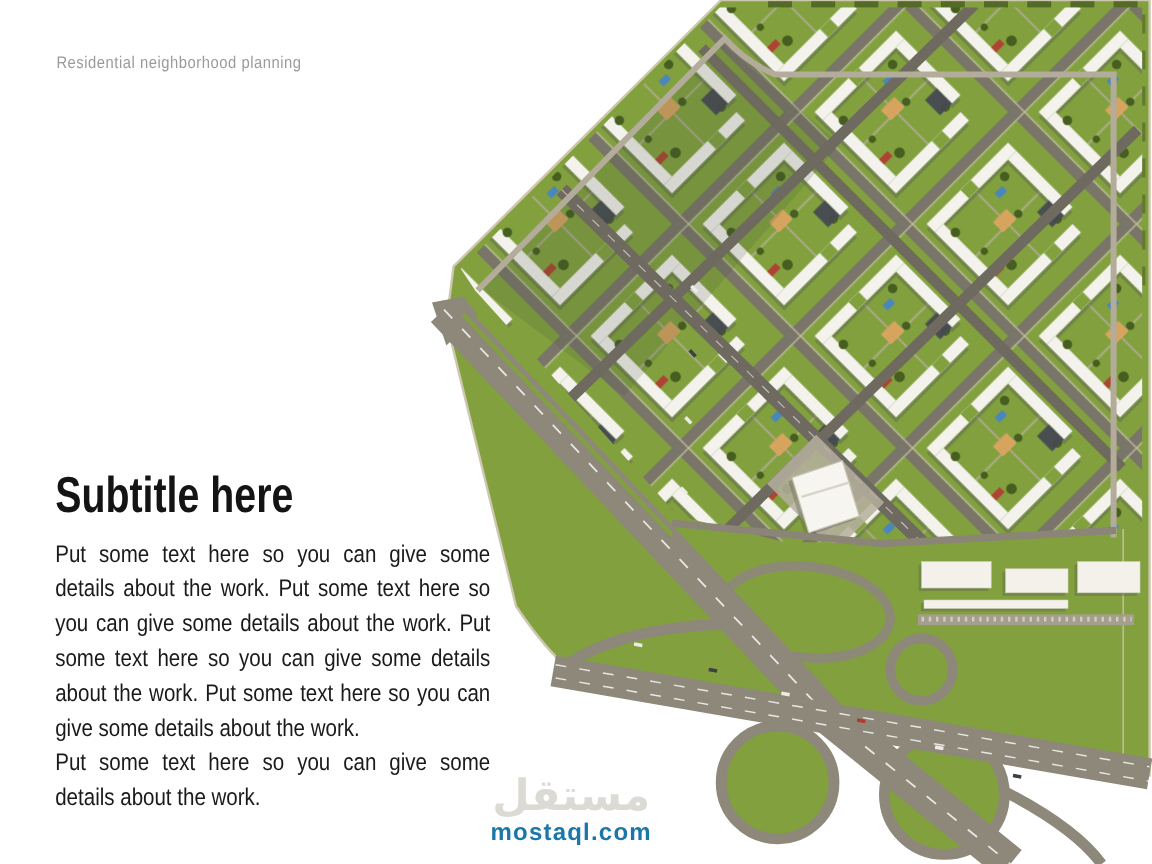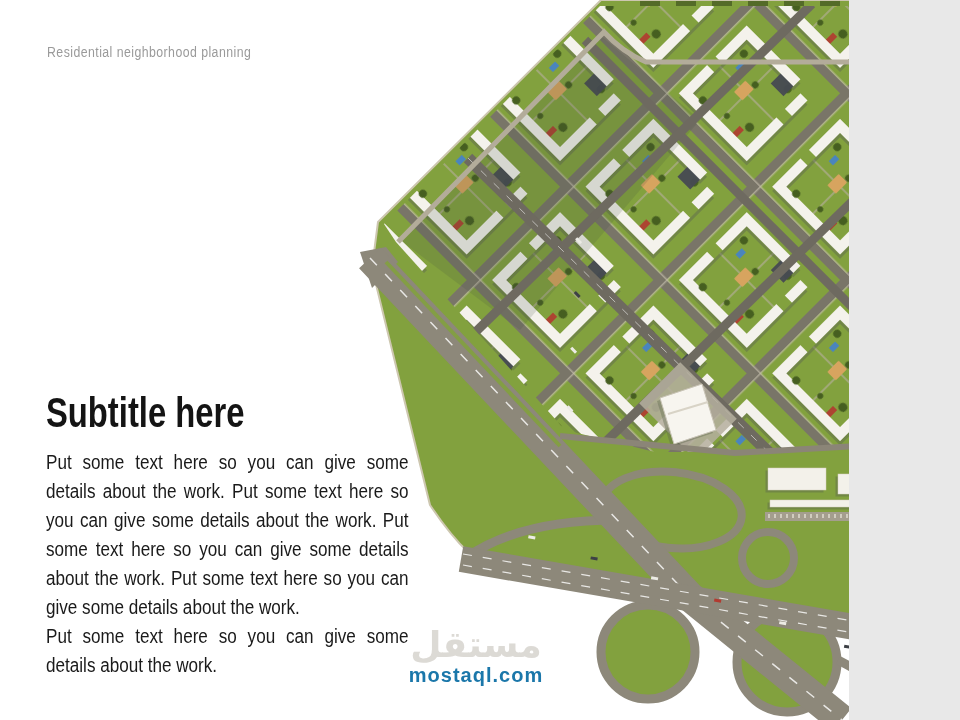--- a/index.html
+++ b/index.html
@@ -1,36 +1,36 @@
 <!DOCTYPE html>
 <html><head>
 <meta charset="utf-8">
 <style>
   html,body{margin:0;padding:0;background:#e8e8e8;}
   .slide{
-    position:relative;width:849px;height:720px;background:#ffffff;
+    position:relative;width:960px;height:720px;background:#ffffff;
     overflow:hidden;font-family:"Liberation Sans",sans-serif;
   }
   .kicker{
     position:absolute;left:47px;top:44px;font-size:14px;color:#9a9a9a;
     letter-spacing:.5px;transform:scaleX(.88);transform-origin:left top;white-space:nowrap;
   }
   .subtitle{
     position:absolute;left:46px;top:389px;margin:0;font-size:42px;font-weight:700;
     color:#141414;letter-spacing:0;transform:scaleX(.78);transform-origin:left top;white-space:nowrap;
   }
   .bodycopy{
     position:absolute;left:46px;top:448px;width:424px;
     transform:scaleX(.855);transform-origin:left top;
     color:#1a1a1a;font-size:20px;line-height:29px;text-align:justify;
   }
   .bodycopy p{margin:0;}
   .render{position:absolute;left:0;top:0;width:960px;height:720px;pointer-events:none;}
   .watermark{
-    position:absolute;left:396px;top:625px;width:160px;text-align:center;
+    position:absolute;left:396px;top:644px;width:160px;text-align:center;
     color:#d9d6d1;opacity:.9;z-index:5;pointer-events:none;
   }
   .wm-ar{font-family:"DejaVu Sans",sans-serif;font-size:36px;font-weight:700;line-height:40px;}
   .wm-en{font-size:20px;font-weight:700;letter-spacing:1px;color:#0369a1;line-height:20px;}
 </style>
 </head>
 <body>
 
 <div class="slide">
 

